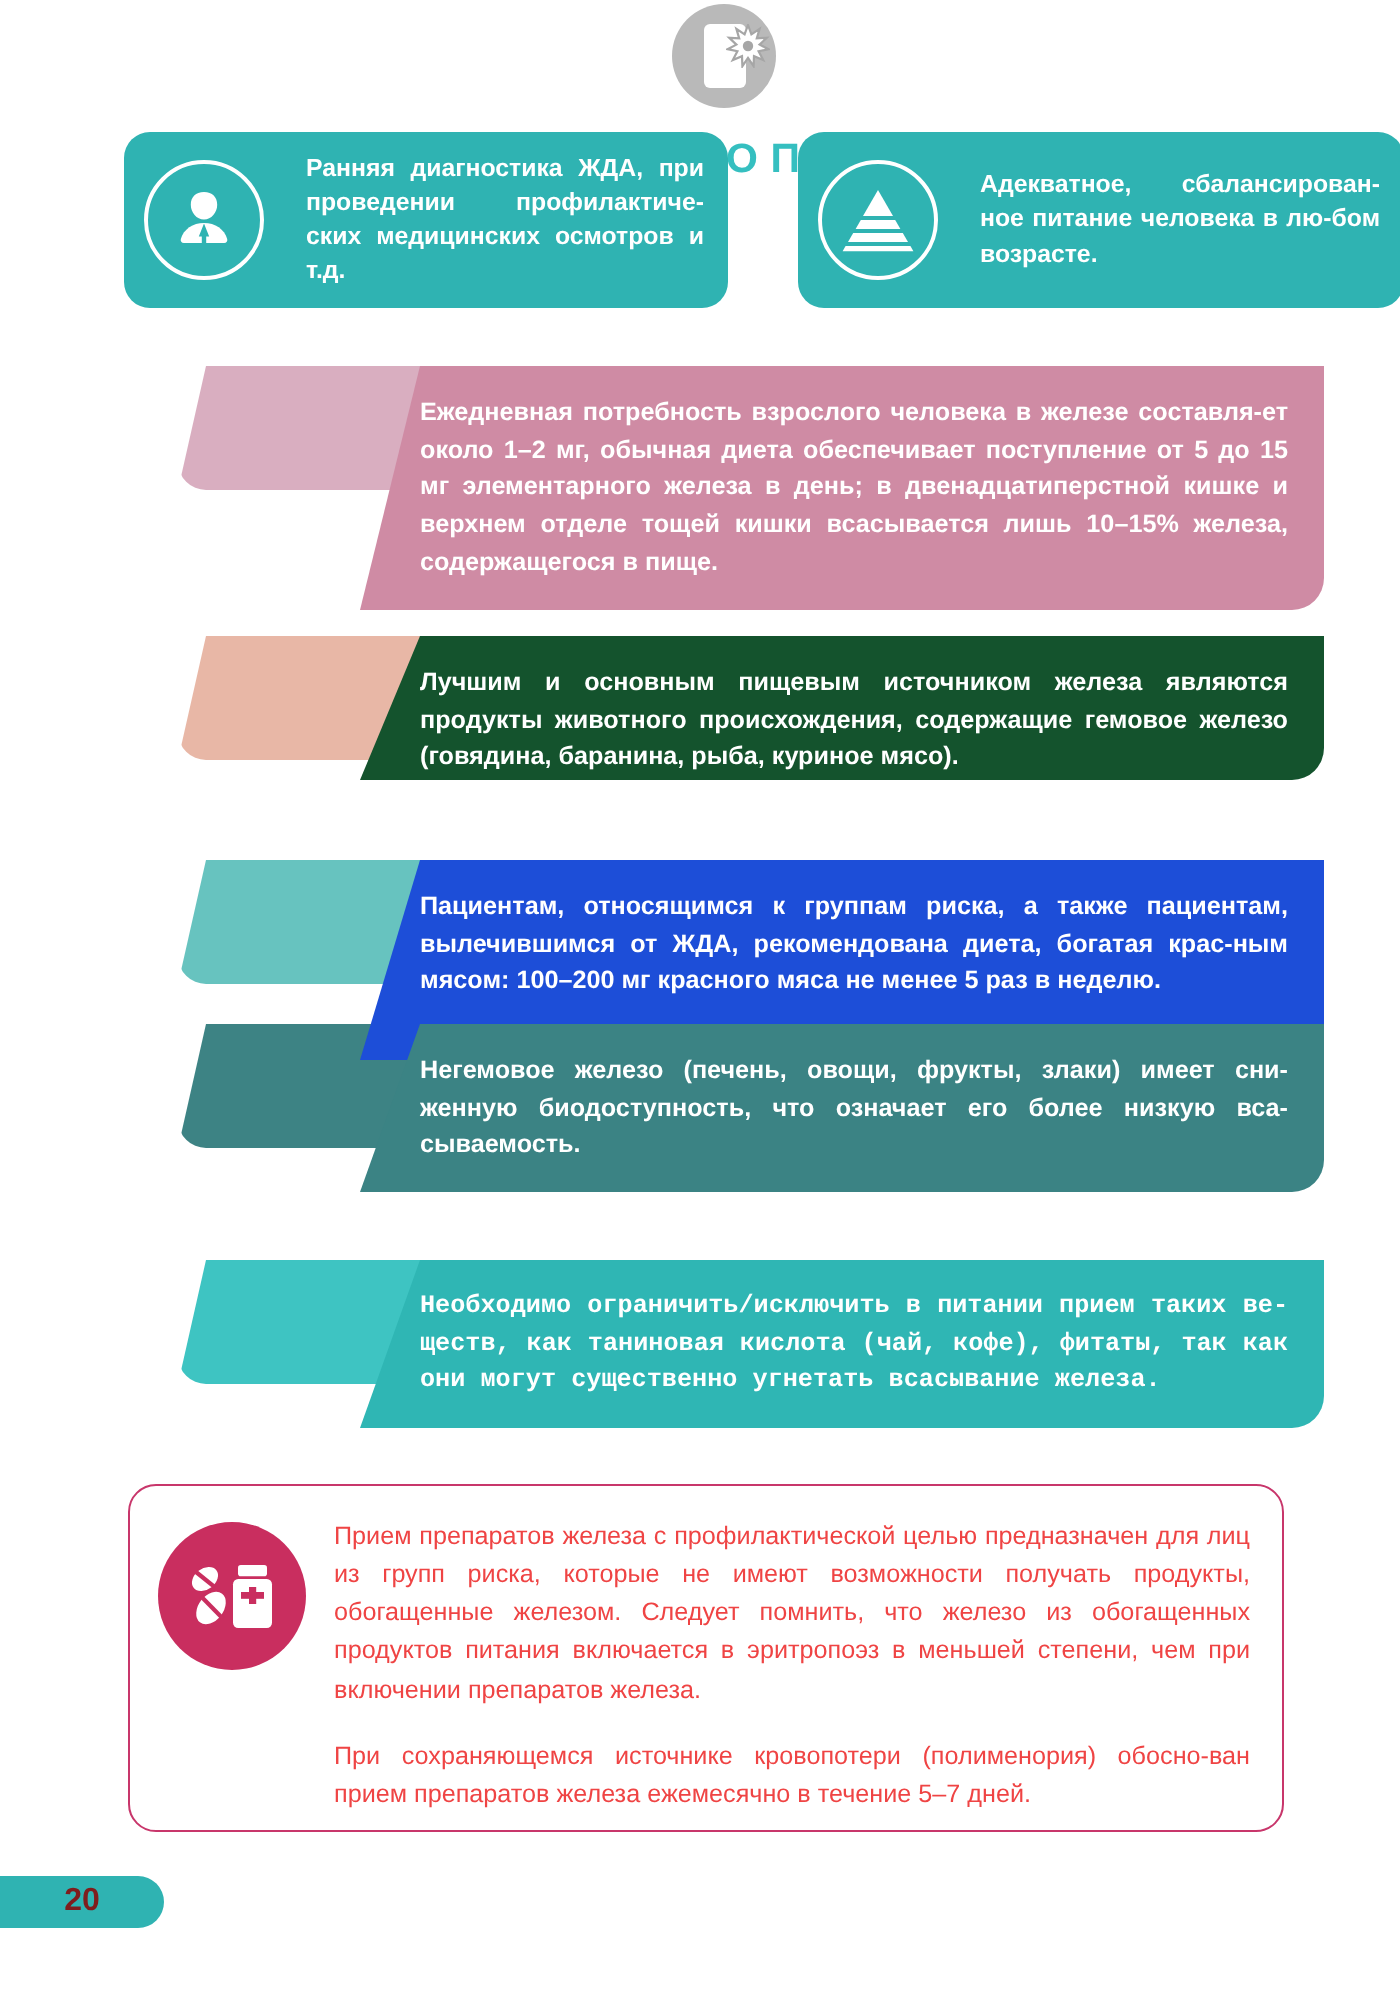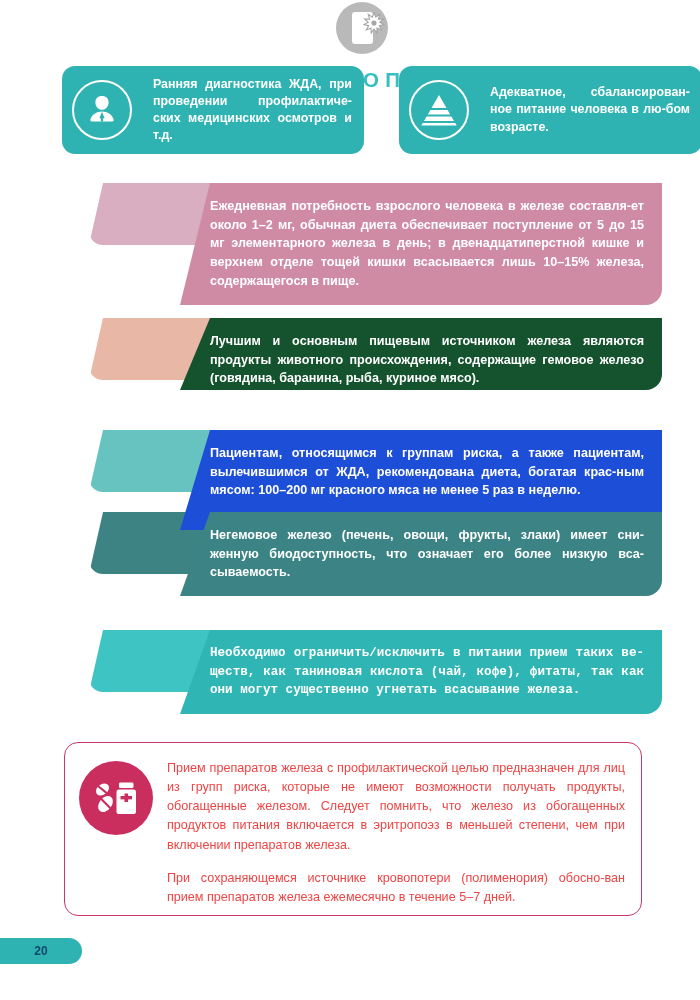--- a/index.html
+++ b/index.html
@@ -105,21 +105,21 @@
   .note-body p + p { margin-top: 14px; }
 
   
   .page-num {
     position: absolute; left: 0; top: 938px;
     width: 82px; height: 26px;
     background: #2fb3b2;
     border-top-right-radius: 13px; border-bottom-right-radius: 13px;
     display: flex; align-items: center; justify-content: center;
   }
-  .page-num span { color: #0c4a6e; font-size: 12px; font-weight: bold; }
+  .page-num span { color: #7f1d1d; font-size: 16px; font-weight: bold; }
 </style>
 </head>
 <body>
 
 <div class="page">
 
   <div class="header">
     <div class="header-icon" style="background: rgb(185, 185, 185);">
       <div class="doc"></div>
       <svg class="burst" width="22" height="22" viewBox="0 0 22 22">

